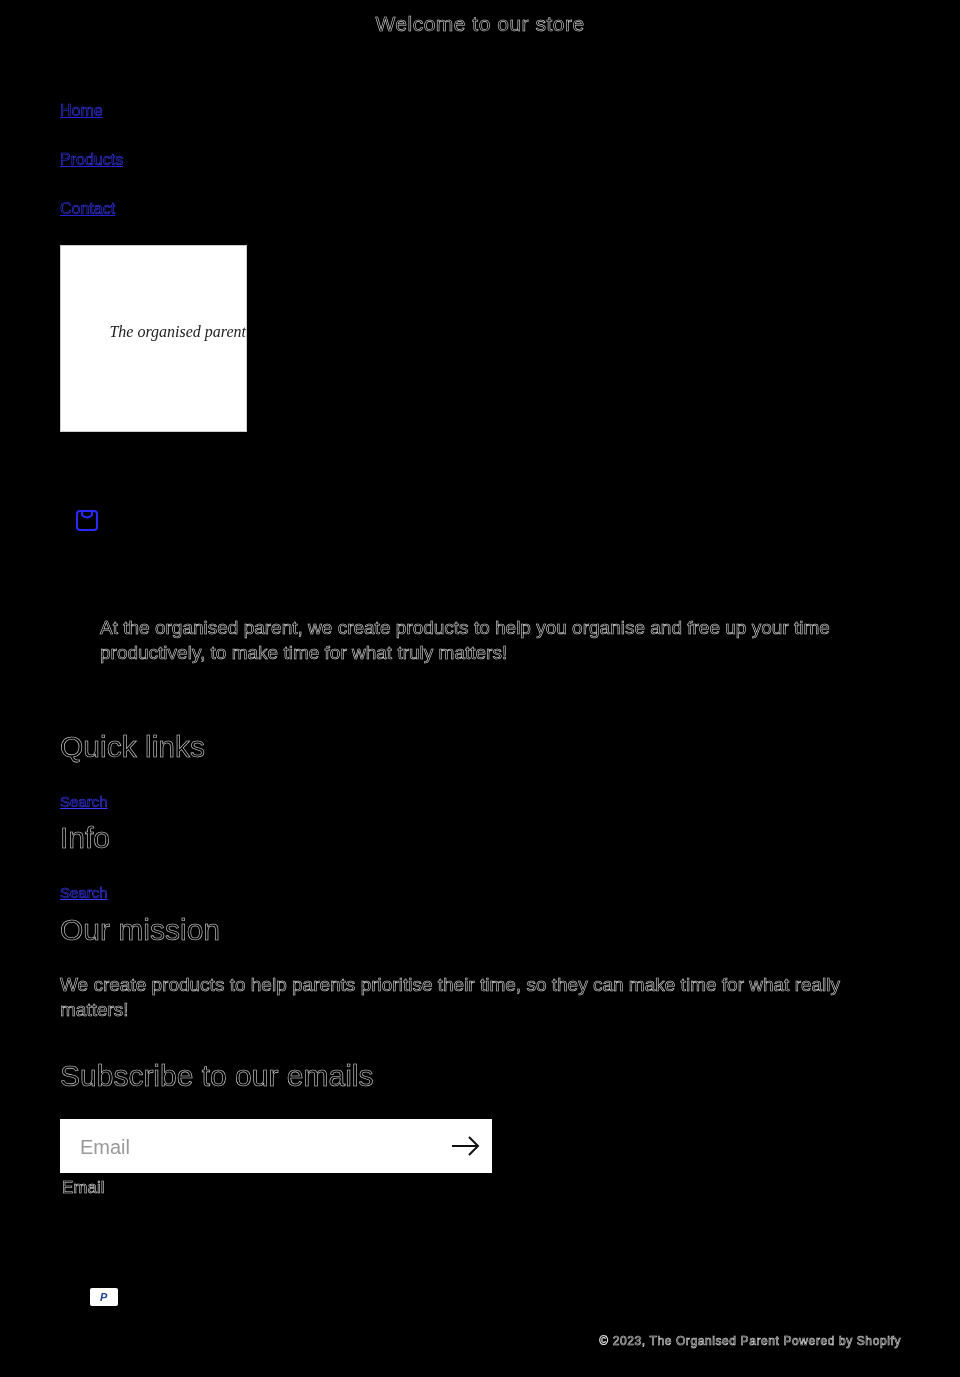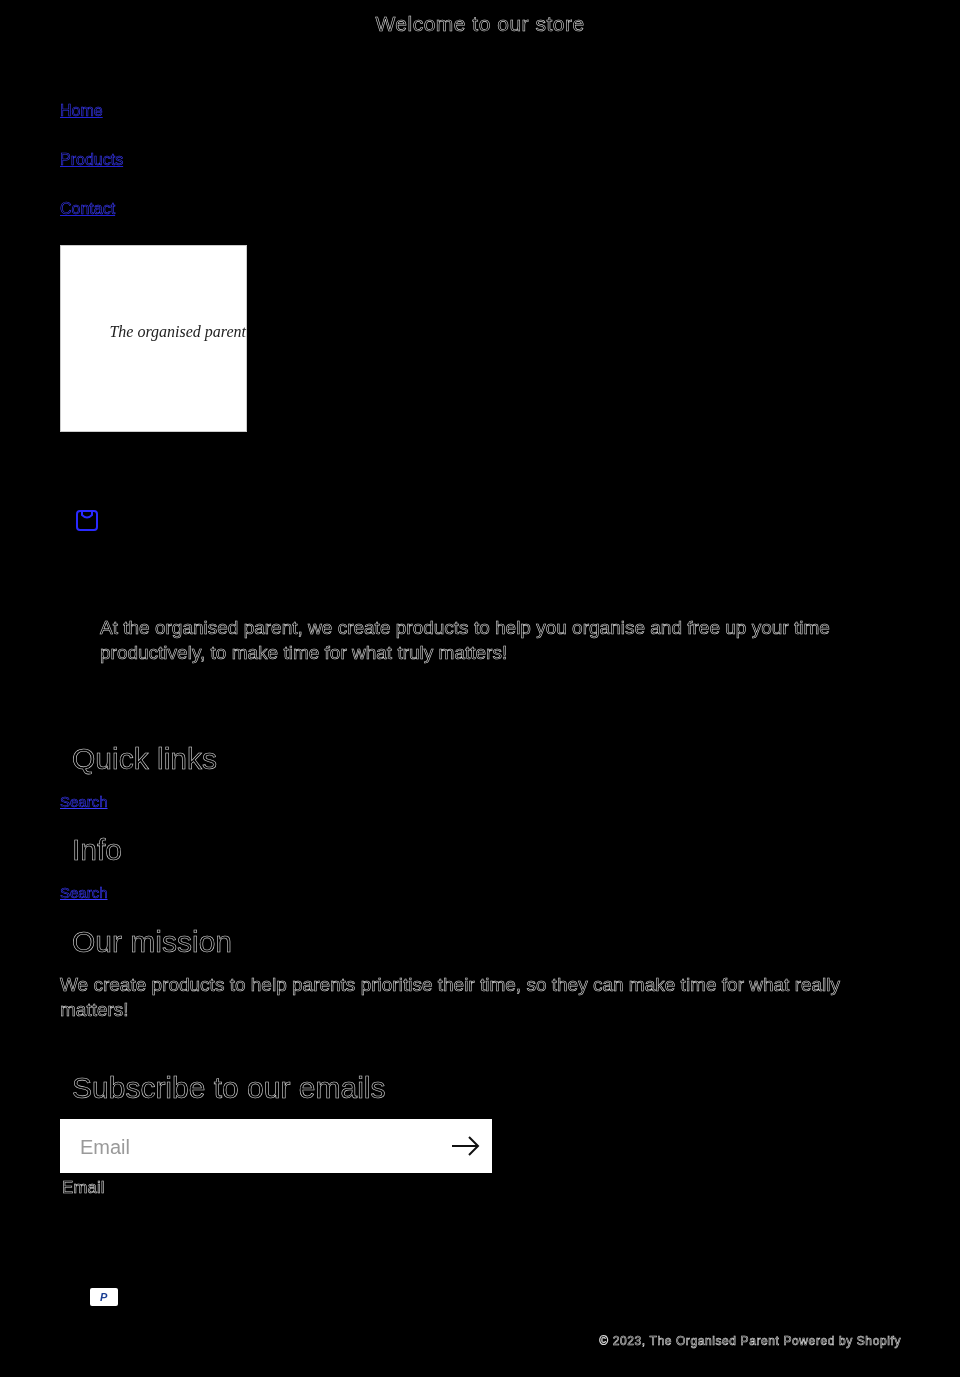--- a/index.html
+++ b/index.html
@@ -13,21 +13,21 @@
   .logo { position:absolute; left:60px; top:245px; width:187px; height:187px; background:#fff;
           box-sizing:border-box; border:1px solid #ccc; }
   .logo .top { position:absolute; left:0; width:100%; top:50px; text-align:center;
                font-family:"Liberation Serif", serif; font-size:70px; color:#e9b3a5;
                letter-spacing:2px; line-height:70px; }
   .logo .script { position:absolute; left:0; width:100%; top:77px; text-align:right;
                   font-family:"Liberation Serif", serif; font-style:italic; font-size:16px; color:#222; }
   .cart { position:absolute; left:74px; top:507px; width:26px; height:26px; }
   .mission-banner { position:absolute; top:615px; left:100px; width:760px; 
                     font-size:19px; line-height:25px; }
-  h2 { margin:12px; font-weight:normal; position:absolute; left:60px; font-size:30px; }
+  h2 { margin:0; font-weight:normal; position:absolute; left:60px; font-size:30px; }
   .foot-link { position:absolute; left:60px; font-size:15px; text-decoration:underline;
                color:#000; -webkit-text-stroke:0.6px #3a3aff; }
   .mission-text { position:absolute; left:60px; top:972px; width:820px; font-size:19px; line-height:25px; }
   .email-box { position:absolute; left:60px; top:1119px; width:432px; height:54px; background:#fff; }
   .email-box input { position:absolute; left:18px; top:0; height:54px; width:360px; border:none;
                      outline:none; font-family:"Liberation Sans", sans-serif; font-size:20px; color:#333; background:transparent; }
   .email-box input::placeholder { color:#9a9a9a; }
   .email-box .submit { position:absolute; right:10px; top:12px; width:32px; height:30px; cursor:pointer; }
   .email-label { position:absolute; left:62px; top:1178px; font-size:17px; }
   .paypal { position:absolute; left:90px; top:1288px; width:28px; height:18px; background:#fff; border-radius:2px; }

